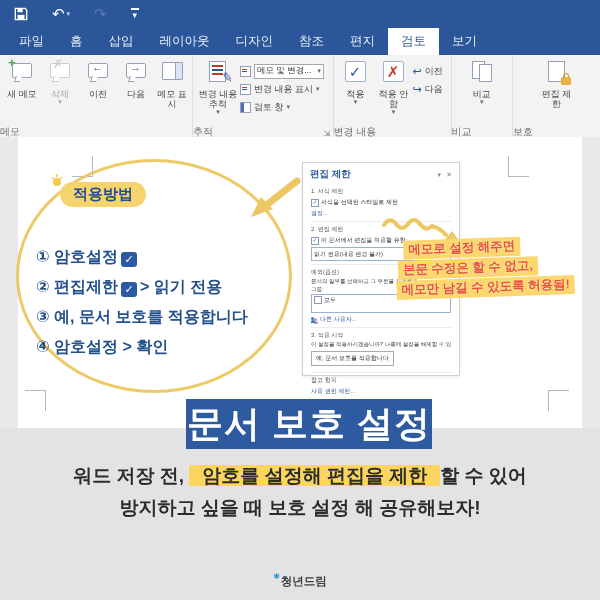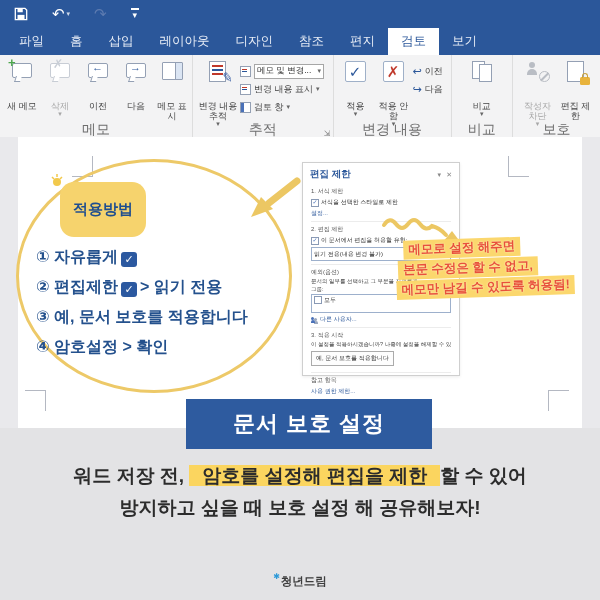--- a/index.html
+++ b/index.html
@@ -13,23 +13,23 @@
   .qbtn.dim{color:#5d7bb0;}
   .qat-more{display:inline-block;color:#fff;font-size:9px;line-height:9px;text-align:center;}
   .qat-more b{display:block;height:2px;width:8px;background:#fff;margin:0 auto 1px;}
   
   .tabs{position:absolute;left:0;top:28px;width:600px;height:27px;background:#2b579a;display:flex;padding-left:6px;}
   .tab{color:#e9eef7;font-size:12.5px;line-height:27px;padding:0 13px;white-space:nowrap;}
   .tab.active{background:#fff;color:#2b579a;}
   
   .ribbon{position:absolute;left:0;top:55px;width:600px;height:82px;background:#f3f3f4;border-bottom:1px solid #d8d8d8;display:flex;}
   .rgroup{position:relative;border-right:1px solid #dddddd;height:100%;display:flex;align-items:flex-start;padding:3px 3px 0 3px;}
-  .glabel{position:absolute;bottom:1px;left:0;right:0;text-align:center;font-size:14px;color:#6e6e6e;}
+  .glabel{position:absolute;bottom:1px;left:0;right:0;text-align:left;font-size:10px;color:#6e6e6e;}
   .bigbtn{width:38px;display:flex;flex-direction:column;align-items:center;padding-top:3px;color:#444;}
-  .bigbtn .lbl{font-size:9px;line-height:10px;text-align:center;margin-top:18px;white-space:pre-line;}
+  .bigbtn .lbl{font-size:9px;line-height:10px;text-align:center;margin-top:6px;white-space:pre-line;}
   .chev{font-size:7px;color:#666;line-height:6px;}
   .dim .lbl, .dim .chev{color:#a7a7a7;}
   .icon-wrap{position:relative;width:24px;height:22px;}
   .bubble{position:absolute;left:2px;top:2px;width:18px;height:13px;background:#fff;border:1.5px solid #94a0b4;border-radius:2px;}
   .bubble:after{content:'';position:absolute;left:2px;bottom:-5px;width:5px;height:5px;background:#fff;border-left:1.5px solid #94a0b4;border-bottom:1.5px solid #94a0b4;transform:skewX(-18deg);}
   .bubble.gray{border-color:#c8cdd5;} .bubble.gray:after{border-color:#c8cdd5;}
   .ov{position:absolute;font-weight:bold;}
   .ov.plus{left:-2px;top:-6px;color:#4ca64c;font-size:13px;}
   .ov.x{left:5px;top:-4px;color:#c9ced6;font-size:12px;}
   .ov.arr{left:6px;top:0px;color:#2b579a;font-size:11px;}
@@ -62,21 +62,21 @@
   .launcher{position:absolute;right:2px;bottom:2px;font-size:8px;color:#777;line-height:8px;}
   
   .docarea{position:absolute;left:0;top:137px;width:600px;height:291px;background:#e9e9ec;}
   .page{position:absolute;left:18px;top:0;width:564px;height:291px;background:#fff;}
   .cm{position:absolute;width:20px;height:20px;border:0 solid #b4b8c2;}
   .cm.tl{left:72px;top:19px;border-right-width:1px;border-bottom-width:1px;}
   .cm.tr{left:508px;top:19px;border-left-width:1px;border-bottom-width:1px;}
   .cm.bl{left:25px;top:253px;border-right-width:1px;border-top-width:1px;}
   .cm.br{left:548px;top:253px;border-left-width:1px;border-top-width:1px;}
   .ellipse{position:absolute;left:16px;top:22px;width:270px;height:228px;border:3px solid #edc968;border-radius:50%;}
-  .badge{position:absolute;left:60px;top:45px;background:#f6d36d;border-radius:14px;padding:18px 13px;color:#1f4e8f;font-weight:bold;font-size:15px;}
+  .badge{position:absolute;left:60px;top:45px;background:#f6d36d;border-radius:14px;padding:3px 13px;color:#1f4e8f;font-weight:bold;font-size:15px;}
   .bulb{position:absolute;left:50px;top:36px;}
   .aline{position:absolute;left:36px;color:#24518d;font-weight:bold;font-size:16px;white-space:nowrap;}
   .aline.l0{left:44px;top:80px;}
   .aline.l1{top:110px;} .aline.l2{top:140px;} .aline.l3{top:170px;} .aline.l4{top:200px;}
   .cbx-big{display:inline-block;width:16px;height:15px;background:#2c59a0;border-radius:3px;color:#fff;font-size:11px;line-height:15px;text-align:center;vertical-align:-1px;margin:0 3px;font-weight:bold;}
   .handarrow{position:absolute;left:247px;top:40px;}
   
   .panel{position:absolute;left:302px;top:25px;width:156px;height:212px;background:#fff;border:1px solid #cfcfcf;box-shadow:0 1px 3px rgba(0,0,0,.08);font-size:6px;color:#333;}
   .phead{display:flex;justify-content:space-between;align-items:center;padding:5px 7px 3px;}
   .ptitle{color:#2b579a;font-size:9.5px;font-weight:bold;}
@@ -96,21 +96,21 @@
   .uico:before{content:'';position:absolute;left:0;top:0;width:3px;height:3px;border-radius:50%;background:#4a71b8;box-shadow:3px 1px 0 #9aa7bd;}
   .uico:after{content:'';position:absolute;left:0;top:3px;width:4px;height:3px;border-radius:2px 2px 0 0;background:#4a71b8;box-shadow:3px 1px 0 #9aa7bd;}
   .pbtn{display:inline-block;margin:2px 8px 3px;border:1px solid #ababab;background:#fdfdfd;padding:2px 4px;font-size:6px;color:#333;}
   
   .wavy{position:absolute;left:380px;top:76px;}
   .sticker{position:absolute;left:396px;top:101px;transform:rotate(-2deg);z-index:5;}
   .sticker .sline{display:table;background:#fbd76d;color:#e8513b;font-weight:bold;font-size:12.5px;padding:1px 5px;margin-bottom:1px;white-space:nowrap;text-shadow:0 0 2px #fff5d6;}
   .sticker .s1{margin-left:8px;} .sticker .s2{margin-left:2px;}
   
   .banner{position:absolute;left:186px;top:399px;width:246px;height:50px;background:#2e5b9f;color:#fff;
-          font-size:22px;font-weight:bold;text-align:center;line-height:50px;letter-spacing:1px;z-index:6;}
+          font-size:36px;font-weight:bold;text-align:center;line-height:50px;letter-spacing:1px;z-index:6;}
   .summary{position:absolute;left:0;top:460px;width:600px;text-align:center;font-size:19px;font-weight:bold;color:#2c2c2c;line-height:32px;}
   .hl{background:#fbd55f;padding:0 13px;}
   .footer{position:absolute;left:0;top:572px;width:600px;text-align:center;font-size:11.5px;font-weight:bold;color:#3d3d3d;}
   .sparkle{color:#2e9ad8;font-size:8px;vertical-align:6px;margin-right:1px;}
 </style>
 </head>
 <body>
 
 <div class="titlebar">
   <div class="qat">
@@ -256,28 +256,20 @@
       <span class="icon-wrap">
           <span class="cmp"></span>
         </span>
       <span class="lbl">비교</span>
       <span class="chev">▾</span>
     </div>
     <div class="glabel">비교</div>
   </div>
 
   <div class="rgroup" style="width:86px;justify-content:center;border-right:none;">
-    <div class="bigbtn dim">
-      <span class="icon-wrap">
-          <span class="person"></span>
-          <span class="noent"></span>
-        </span>
-      <span class="lbl">작성자 차단</span>
-      <span class="chev">▾</span>
-    </div>
     <div class="bigbtn">
       <span class="icon-wrap">
           <span class="lockdoc"></span>
           <span class="lock"></span>
         </span>
       <span class="lbl">편집 제한</span>
     </div>
     <div class="glabel">보호</div>
   </div>
 </div>
@@ -290,21 +282,21 @@
   <span class="cm br"></span>
 
   <div class="ellipse"></div>
   <span class="bulb">
     <svg width="14" height="16" viewBox="0 0 14 16">
       <circle cx="7" cy="9" r="4" fill="#f2c94c"></circle>
       <path d="M7 1v3 M2 4l2 2 M12 4l-2 2" stroke="#f2c94c" stroke-width="1.5" fill="none"></path>
     </svg>
   </span>
   <div class="badge">적용방법</div>
-  <div class="aline l1"><span>① 자유롭게</span><span class="cbx-big">✓</span></div>
+  <div class="aline l1"><span>① 암호설정</span><span class="cbx-big">✓</span></div>
   <div class="aline l2"><span>② 편집제한</span><span class="cbx-big">✓</span><span>&gt; 읽기 전용</span></div>
   <div class="aline l3">③ 예, 문서 보호를 적용합니다</div>
   <div class="aline l4">④ 암호설정 &gt; 확인</div>
 
   <span class="handarrow">
     <svg width="54" height="44" viewBox="0 0 54 44">
       <path d="M50 4 L22 26" stroke="#ecc763" stroke-width="7" stroke-linecap="round"></path>
       <path d="M4 40 L26 32 L14 20 Z" fill="#ecc763"></path>
     </svg>
   </span>

